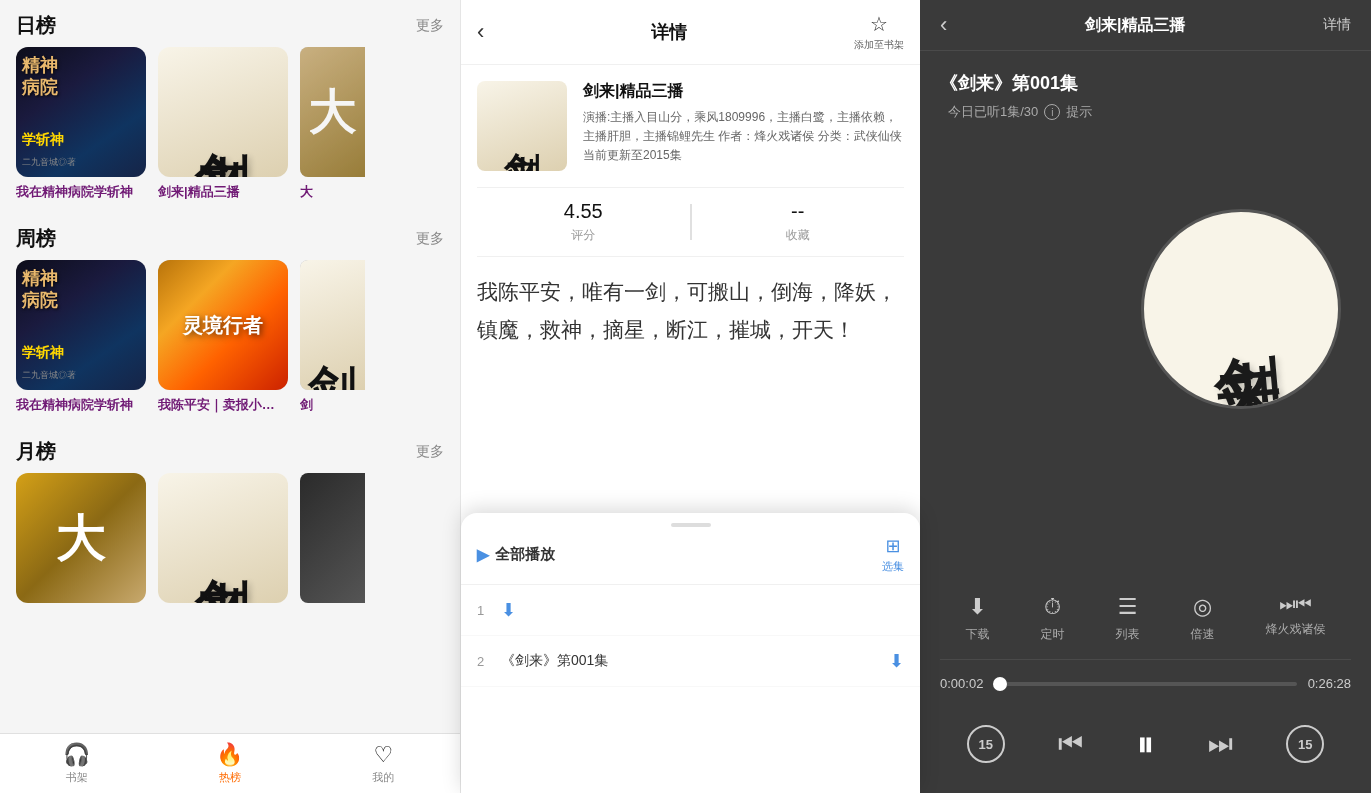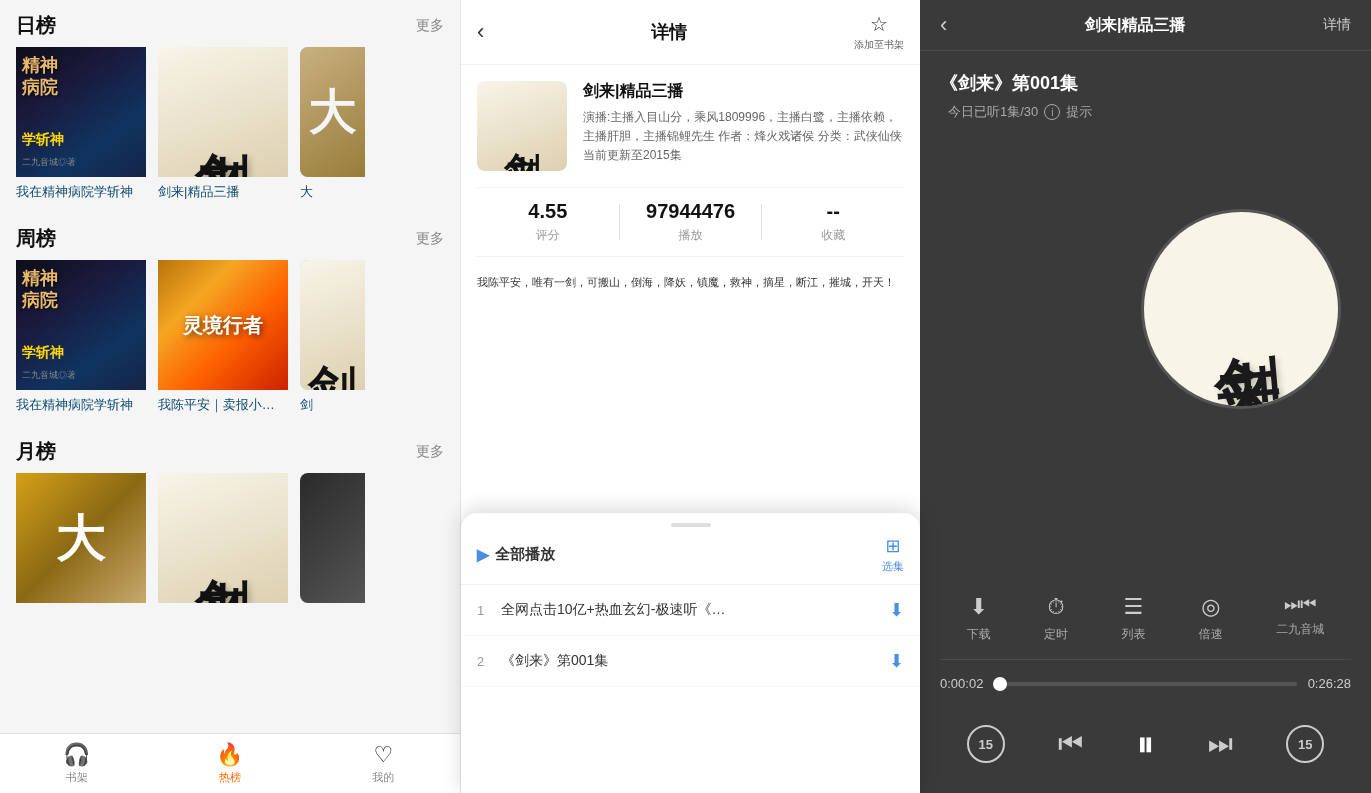--- a/index.html
+++ b/index.html
@@ -46,32 +46,33 @@
       overflow: hidden;
     }
     .book-item {
       display: flex;
       flex-direction: column;
       width: 130px;
     }
     .book-cover {
       width: 130px;
       height: 130px;
-      border-radius: 0;
+      border-radius: 12px;
       overflow: hidden;
       background: #ccc;
       position: relative;
     }
     .book-title {
       font-size: 13px;
-      color: #0c4a6e;
+      color: #701a75;
       margin-top: 6px;
       white-space: nowrap;
       overflow: hidden;
       text-overflow: ellipsis;
+      font-weight: bold;
     }
 
     
     .bottom-nav {
       position: absolute;
       bottom: 0;
       left: 0;
       width: 460px;
       height: 60px;
       background: #fff;
@@ -175,36 +176,36 @@
     }
     .stat-item {
       flex: 1;
       display: flex;
       flex-direction: column;
       align-items: center;
       gap: 4px;
     }
     .stat-value {
       font-size: 20px;
-      font-weight: 700;
+      font-weight: 400;
       color: #111;
     }
     .stat-label {
       font-size: 12px;
       color: #999;
     }
     .stat-divider {
       width: 1px;
       background: #e0e0e0;
       margin: 4px 0;
     }
 
     .book-synopsis {
       padding: 16px;
-      font-size: 11px;
+      font-size: 21px;
       color: #333;
       line-height: 1.8;
     }
 
     
     .episode-popup {
       position: absolute;
       bottom: 0;
       left: 0;
       right: 0;
@@ -666,24 +667,20 @@
       <div class="book-meta-desc">演播:主播入目山分，乘风1809996，主播白鹭，主播依赖，主播肝胆，主播锦鲤先生  作者：烽火戏诸侯 分类：武侠仙侠  当前更新至2015集</div>
     </div>
   </div>
 
   <div class="stats-row">
     <div class="stat-item">
       <span class="stat-value">4.55</span>
       <span class="stat-label">评分</span>
     </div>
     <div class="stat-divider"></div>
-    <div class="stat-item">
-      <span class="stat-value">97944476</span>
-      <span class="stat-label">播放</span>
-    </div>
     <div class="stat-divider"></div>
     <div class="stat-item">
       <span class="stat-value">--</span>
       <span class="stat-label">收藏</span>
     </div>
   </div>
 
   <div class="book-synopsis">我陈平安，唯有一剑，可搬山，倒海，降妖，镇魔，救神，摘星，断江，摧城，开天！</div>
 
   <div class="episode-popup">
@@ -694,21 +691,20 @@
         <span>全部播放</span>
       </div>
       <div class="select-episodes">
         <span class="grid-icon">⊞</span>
         <span class="select-label">选集</span>
       </div>
     </div>
     <div class="episode-list">
       <div class="episode-item">
         <span class="episode-num">1</span>
-        <span class="episode-title">全网点击10亿+热血玄幻-极速听《…</span>
         <span class="download-icon">⬇</span>
       </div>
       <div class="episode-item">
         <span class="episode-num">2</span>
         <span class="episode-title">《剑来》第001集</span>
         <span class="download-icon">⬇</span>
       </div>
     </div>
   </div>
 </div>
@@ -751,21 +747,21 @@
       <div class="action-btn">
         <span class="action-btn-icon">☰</span>
         <span class="action-btn-label">列表</span>
       </div>
       <div class="action-btn">
         <span class="action-btn-icon">◎</span>
         <span class="action-btn-label">倍速</span>
       </div>
       <div class="action-btn">
         <span class="action-btn-icon" style="font-size:18px;">⏭⏮</span>
-        <span class="action-btn-label">二九音城</span>
+        <span class="action-btn-label">烽火戏诸侯</span>
       </div>
     </div>
 
     <div class="progress-section">
       <span class="time-label">0:00:02</span>
       <div class="progress-bar">
         <div class="progress-fill"></div>
         <div class="progress-thumb"></div>
       </div>
       <span class="time-label right">0:26:28</span>

